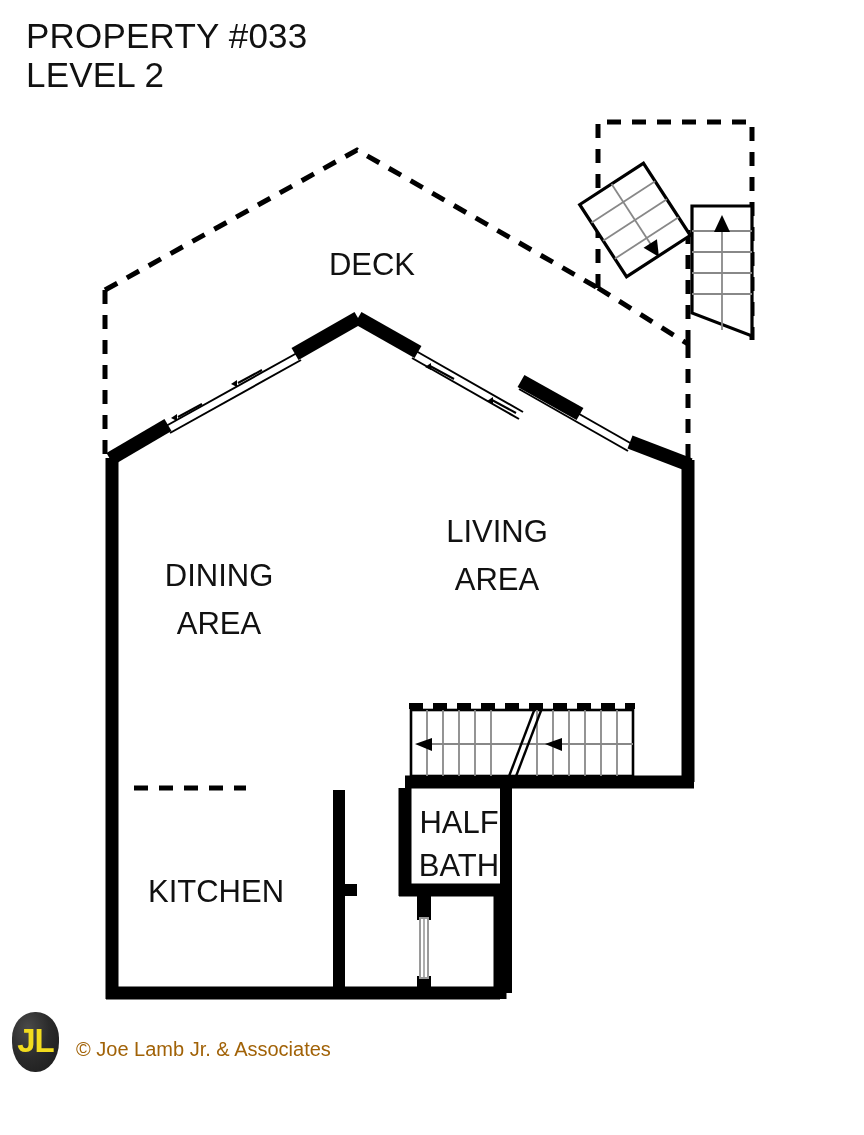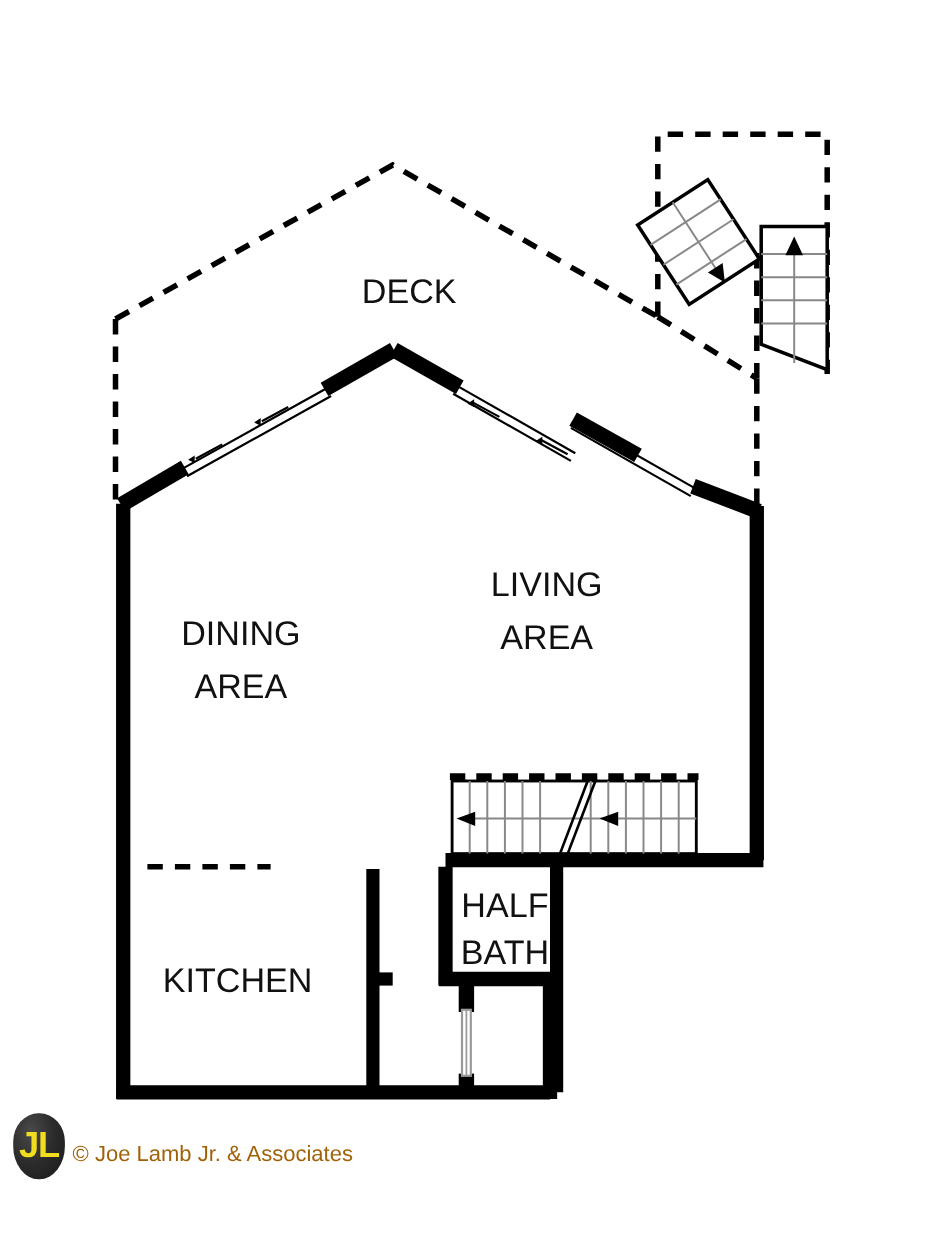--- a/index.html
+++ b/index.html
@@ -49,21 +49,21 @@
     fill: #111111;
     text-anchor: middle;
     dominant-baseline: middle;
   }
   .footer {
     position: absolute;
     left: 12px;
     top: 1012px;
     display: flex;
     align-items: center;
-    gap: 7px;
+    gap: 17px;
   }
   .logo-mark {
     width: 47px;
     height: 60px;
     position: relative;
     flex: none;
   }
   .logo-bg {
     position: absolute;
     left: 0;
@@ -96,20 +96,24 @@
     color: #a16207;
     white-space: nowrap;
     padding-top: 14px;
   }
 </style>
 </head>
 <body>
 
 <div id="plan-root">
 
+  <div class="title-block">
+    <div class="title-line">PROPERTY #033</div>
+    <div class="title-line">LEVEL 2</div>
+  </div>
 
   <svg class="floorplan" viewBox="0 0 864 1135">
 
     <g>
       <path d="M 105 290 L 105 463" fill="none" stroke="#000" stroke-width="5" stroke-dasharray="14 11" stroke-linecap="butt"></path>
       <path d="M 105 290 L 357 150 L 598 288" fill="none" stroke="#000" stroke-width="5" stroke-dasharray="14 11" stroke-linecap="butt"></path>
       <path d="M 598 288 L 598 122 L 752 122 L 752 340" fill="none" stroke="#000" stroke-width="5" stroke-dasharray="14 11" stroke-linecap="butt"></path>
       <path d="M 598 288 L 688 344" fill="none" stroke="#000" stroke-width="5" stroke-dasharray="14 11" stroke-linecap="butt"></path>
       <path d="M 688 344 L 688 470" fill="none" stroke="#000" stroke-width="5" stroke-dasharray="14 11" stroke-linecap="butt"></path>
       <path d="M 688 230 L 688 344" fill="none" stroke="#000" stroke-width="5" stroke-dasharray="14 11" stroke-linecap="butt"></path>

